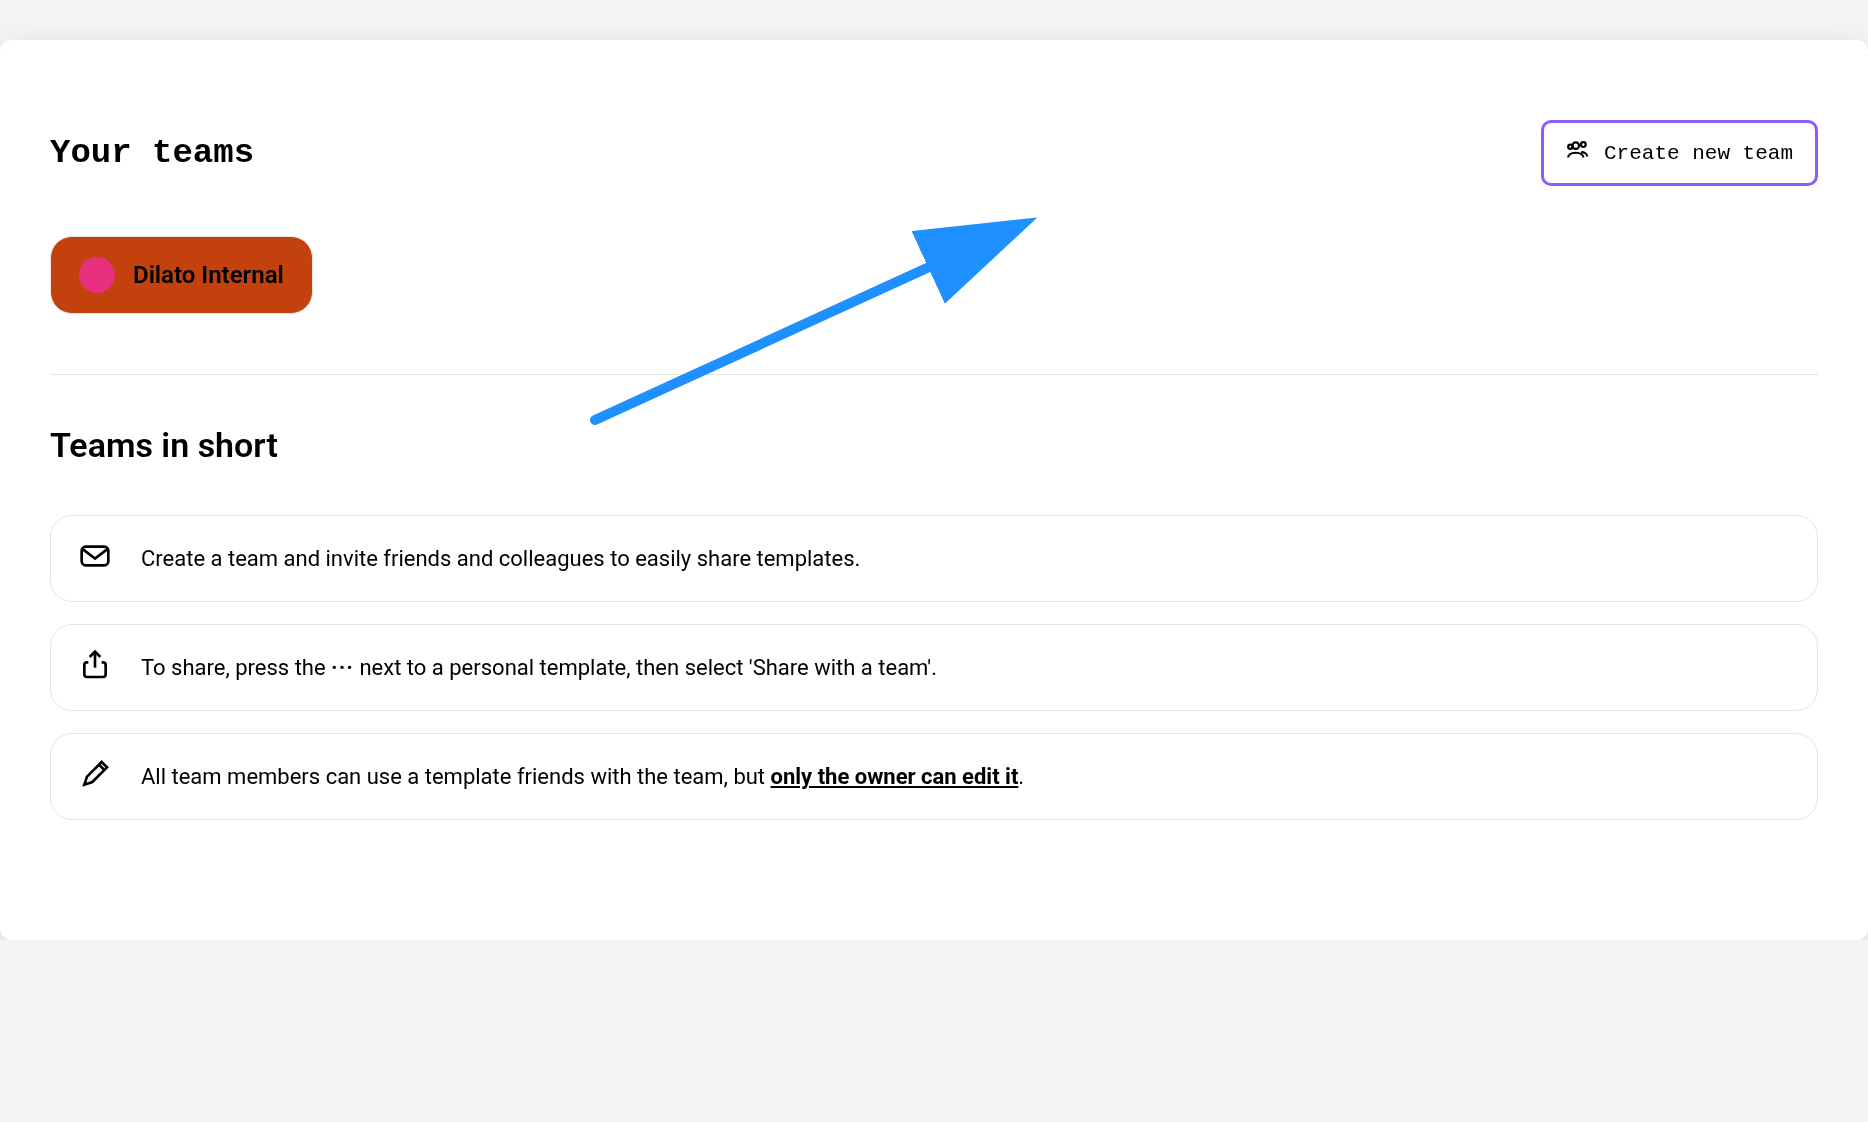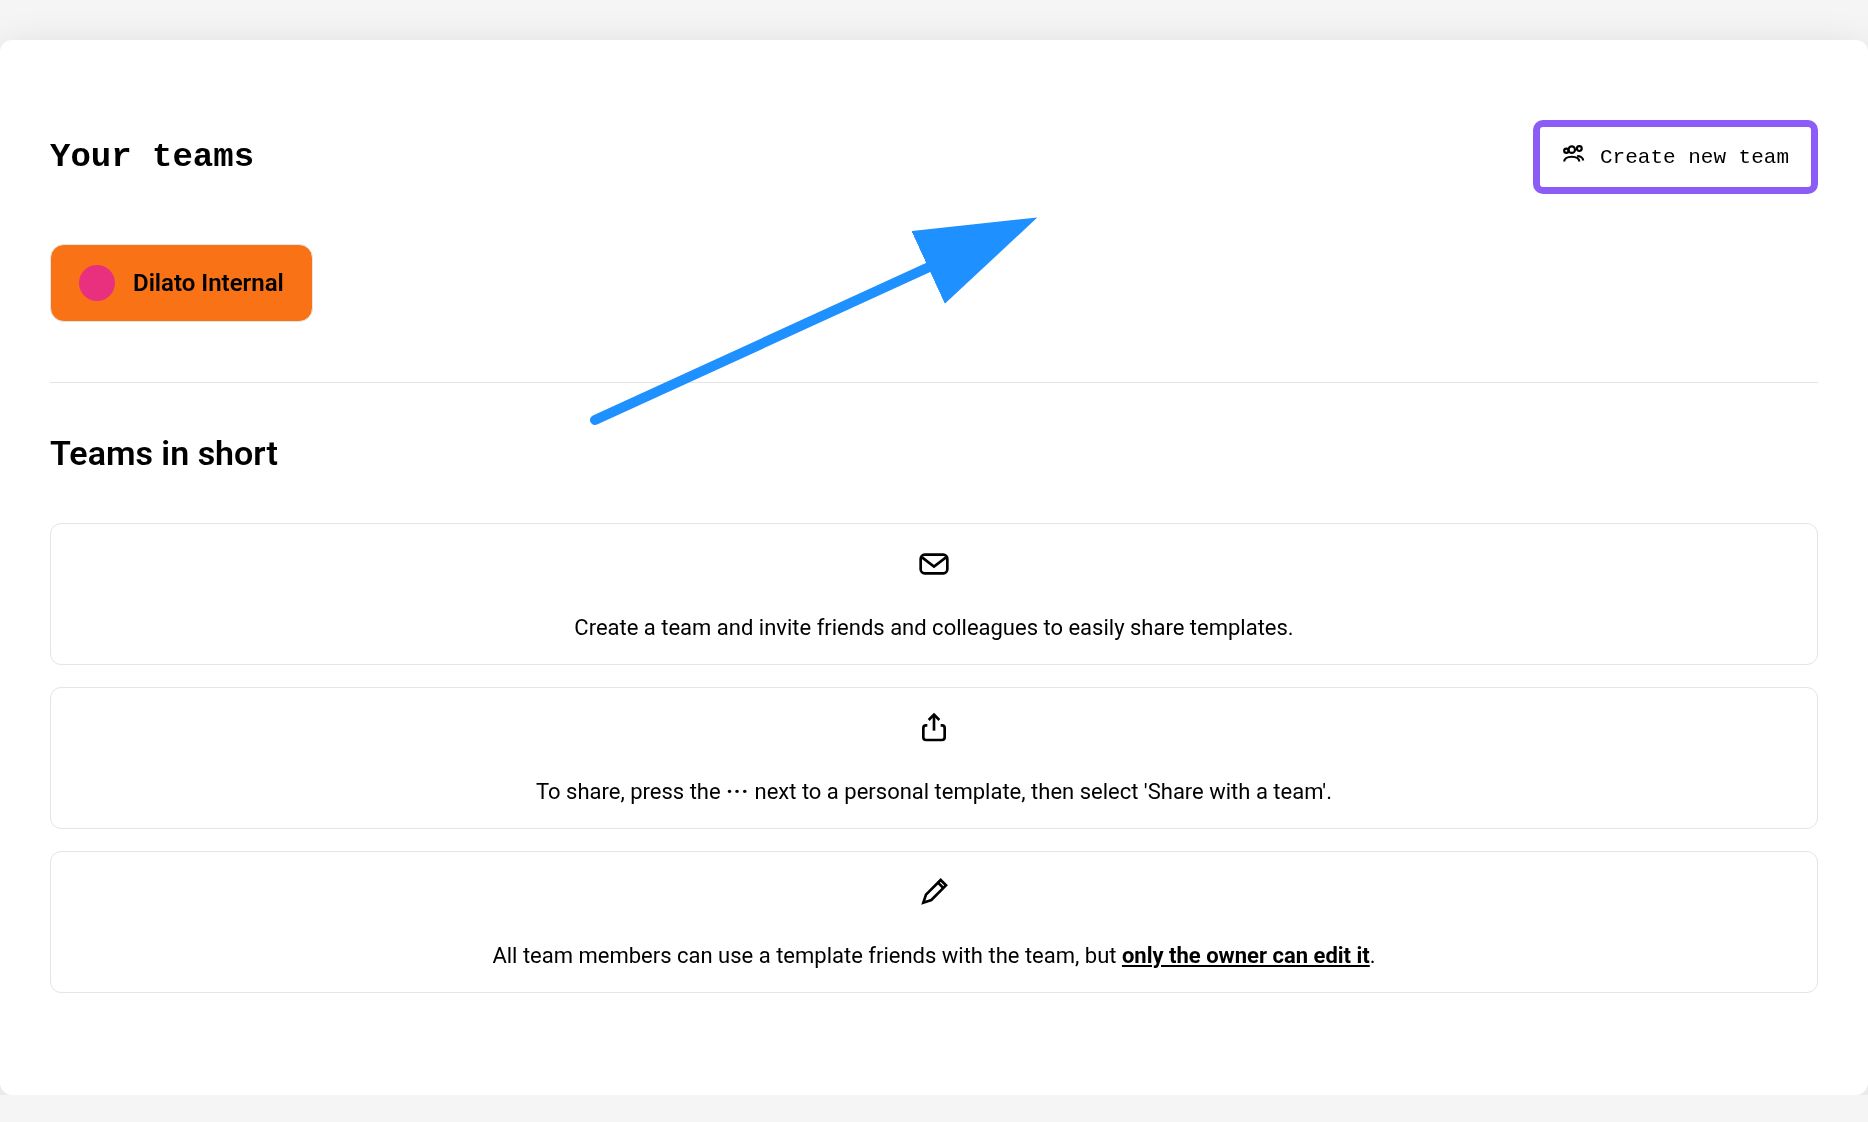--- a/index.html
+++ b/index.html
@@ -37,41 +37,41 @@
       font-weight: 600;
       color: #000;
     }
     
     .create-team-btn {
       display: inline-flex;
       align-items: center;
       gap: 12px;
       padding: 14px 22px;
       background: white;
-      border: 7px solid #8b5cf6;
+      border: 3px solid #8b5cf6;
       border-radius: 10px;
       font-size: 21px;
       color: #000;
       cursor: pointer;
       font-family: inherit;
     }
     
     .create-team-btn svg {
       width: 26px;
       height: 26px;
     }
     
     .team-chip {
       display: inline-flex;
       align-items: center;
       gap: 18px;
       padding: 20px 28px;
-      background: #f97316;
+      background: #c2410c;
       border: 1px solid #e5e5e5;
-      border-radius: 14px;
+      border-radius: 22px;
       font-size: 24px;
       font-weight: 600;
       color: #000;
       cursor: pointer;
     }
     
     .team-dot {
       width: 36px;
       height: 36px;
       border-radius: 50%;
@@ -91,25 +91,24 @@
       margin-bottom: 50px;
       margin-top: 46px;
     }
     
     .info-box {
       display: flex;
       align-items: center;
       gap: 30px;
       padding: 24px 28px;
       border: 1px solid #e5e5e5;
-      border-radius: 11px;
+      border-radius: 22px;
       margin-bottom: 22px;
       font-size: 22px;
       color: #000;
-      flex-direction: column;
     }
     
     .info-box svg {
       width: 32px;
       height: 32px;
       flex-shrink: 0;
     }
     
     .info-text {
       flex: 1;

